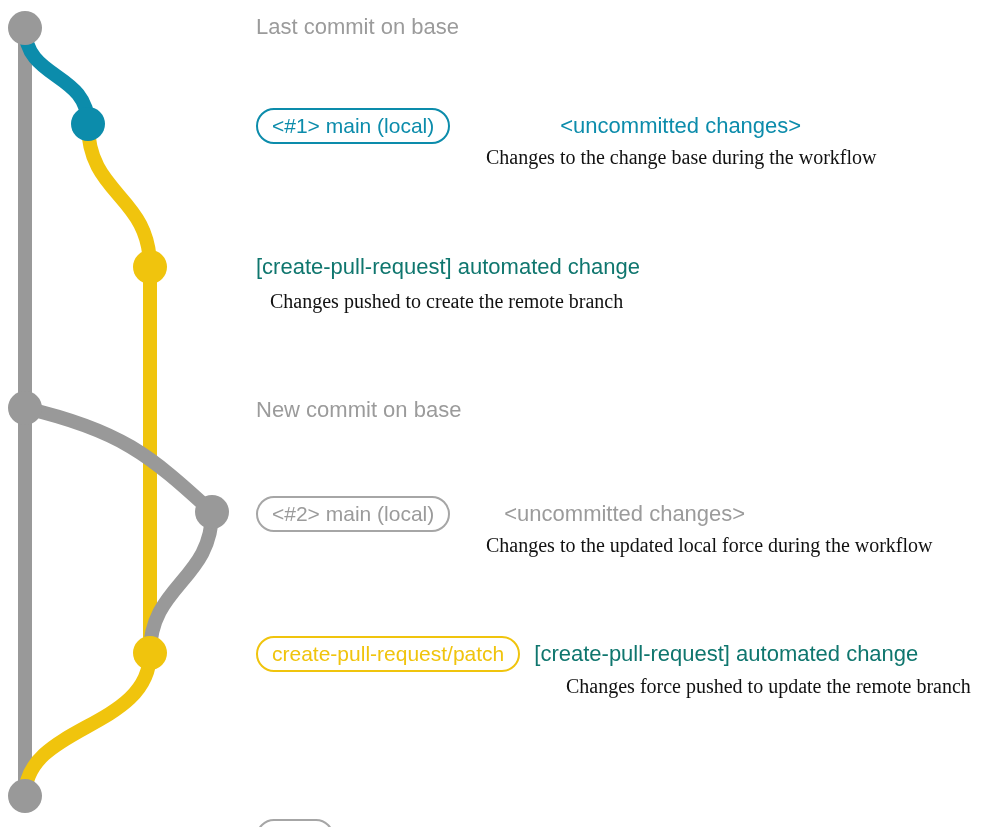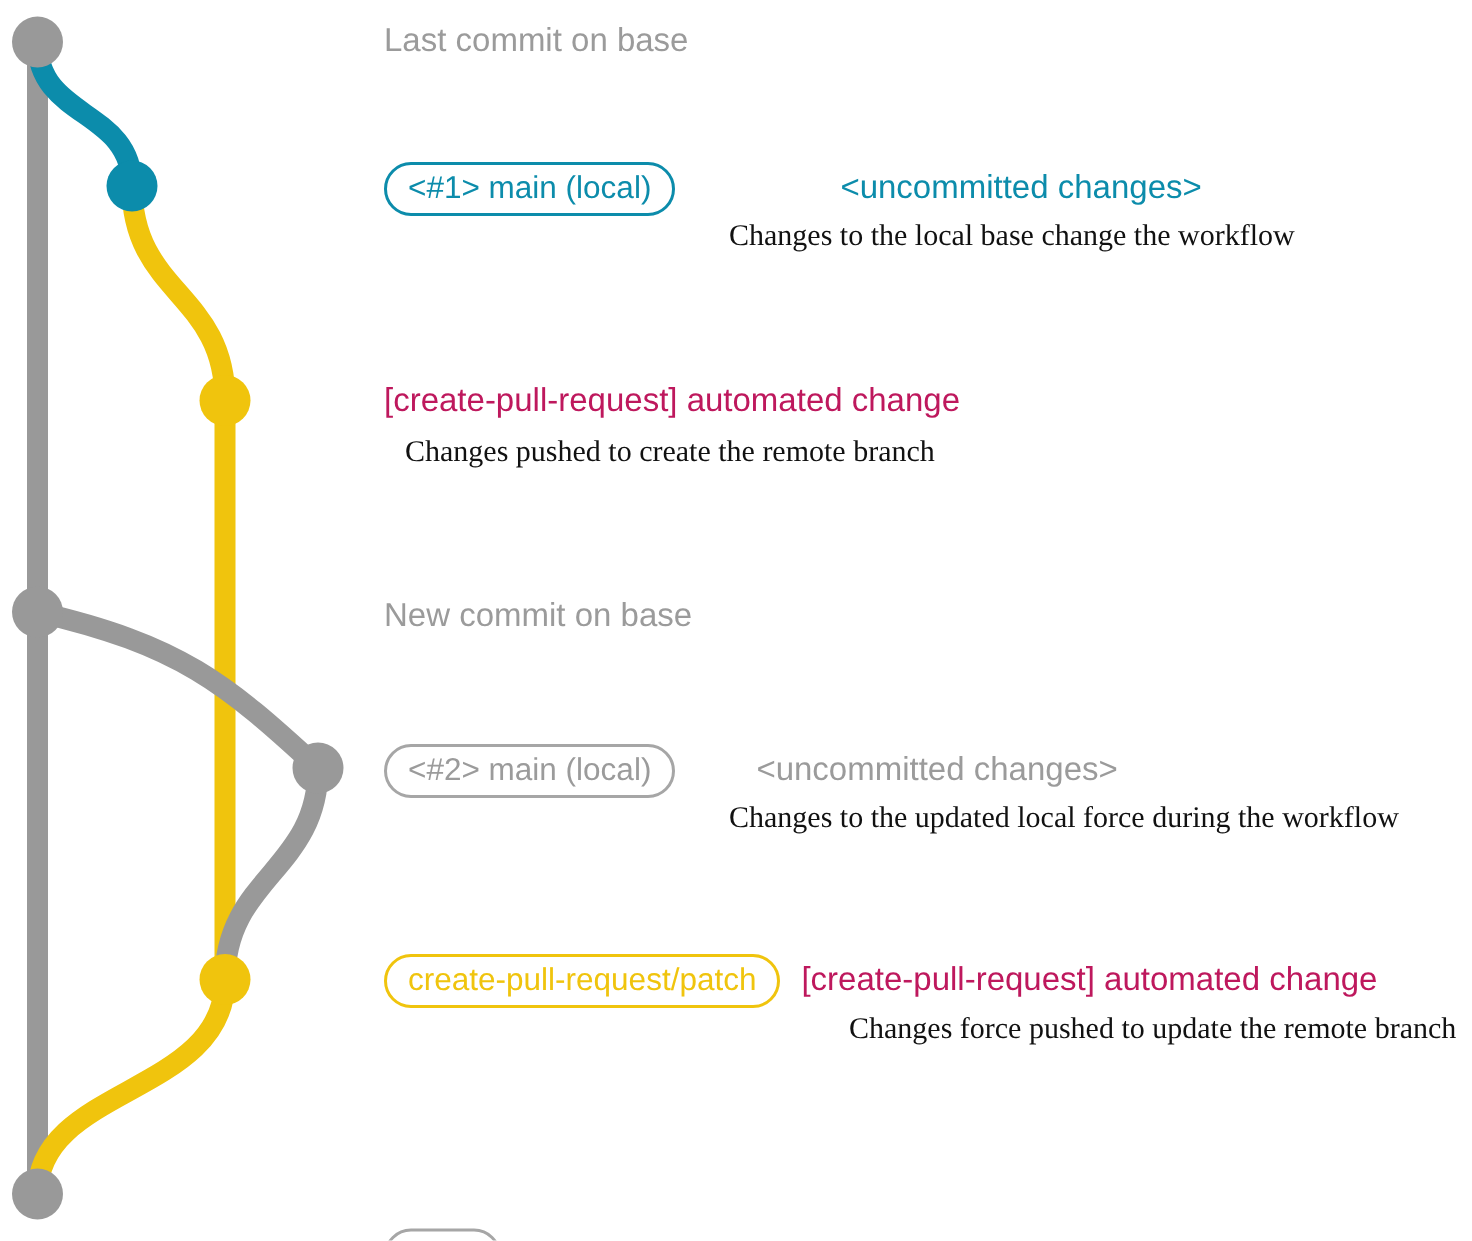--- a/index.html
+++ b/index.html
@@ -47,21 +47,21 @@
   .pill.gold  { border-color: #f0c40d; color: #f0c40d; }
   .pill.gray  { border-color: #a6a6a6; color: #9b9b9b; }
 
   .headline {
     font-size: 22px;
     line-height: 1;
     font-family: "Liberation Sans", sans-serif;
     color: #999999;
   }
   .headline.teal { color: #0c8cab; }
-  .headline.gold { color: #be185d; }
+  .headline.gold { color: #0f766e; }
   .headline.gray { color: #9b9b9b; }
 
   .subtext {
     position: absolute;
     font-family: "Liberation Serif", serif;
     font-size: 20px;
     line-height: 1;
     color: #111111;
     white-space: nowrap;
   }
@@ -98,21 +98,21 @@
 
 <div class="row" style="left:256px; top:16px;">
   <span class="headline gray">Last commit on base</span>
 </div>
 
 <div class="row" style="left:256px; top:108px;gap:48px;">
   <span class="pill teal">&lt;#1&gt; main (local)</span>
   <span class="pill-gap"></span>
   <span class="headline teal">&lt;uncommitted changes&gt;</span>
 </div>
-<div class="subtext" style="left:486px; top:147px;">Changes to the local base change the workflow</div>
+<div class="subtext" style="left:486px; top:147px;">Changes to the change base during the workflow</div>
 
 <div class="row" style="left:256px; top:256px;">
   <span class="headline gold">[create-pull-request] automated change</span>
 </div>
 <div class="subtext" style="left:270px; top:291px;">Changes pushed to create the remote branch</div>
 
 <div class="row" style="left:256px; top:399px;">
   <span class="headline gray">New commit on base</span>
 </div>
 

